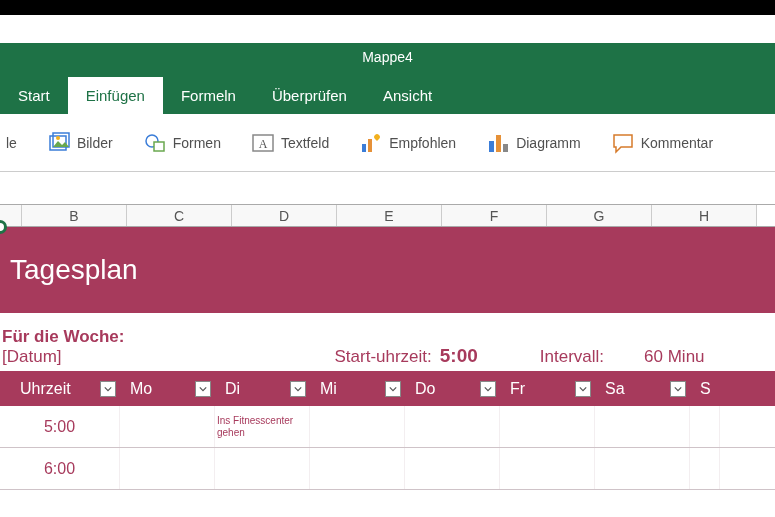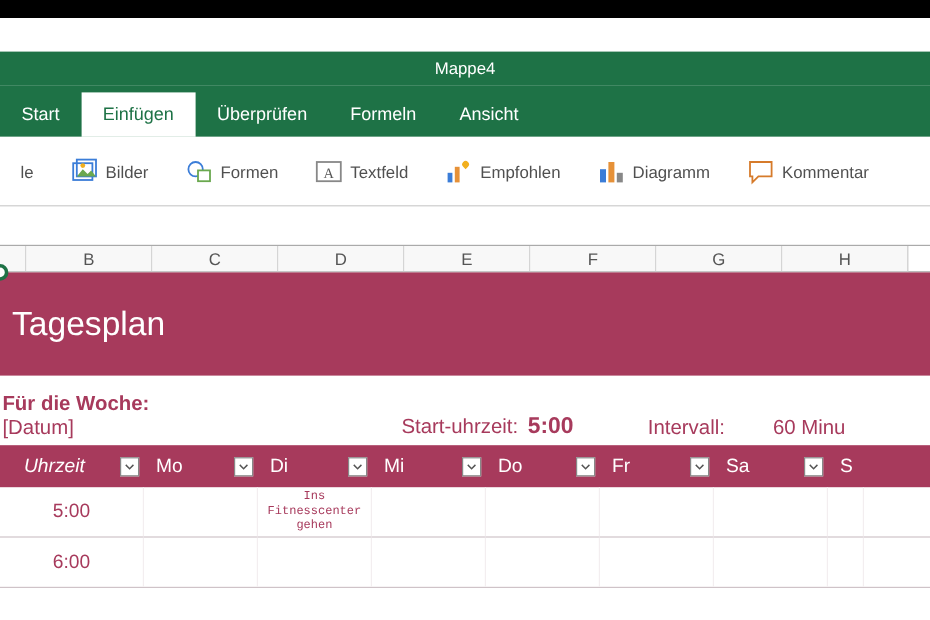--- a/index.html
+++ b/index.html
@@ -3,61 +3,61 @@
 <meta charset="utf-8">
 <style>
 * { margin: 0; padding: 0; box-sizing: border-box; }
 body { font-family: 'Segoe UI', Arial, sans-serif; width: 775px; height: 517px; overflow: hidden; background: #fff; }
 .app { width: 100%; height: 100%; display: flex; flex-direction: column; }
 .titlebar { background: #000; height: 15px; width: 100%; }
 .title-area { background: #1e7246; color: #fff; height: 28px; display: flex; align-items: center; justify-content: center; font-size: 14px; font-weight: 300; margin-top: 28px; }
 .tabbar { background: #1e7246; height: 43px; display: flex; align-items: flex-end; }
 .tab { color: #fff; padding: 10px 18px; font-size: 15px; cursor: pointer; font-weight: 300; }
 .tab.active { background: #fff; color: #1e7246; font-weight: 400; }
-.ribbon { background: #fff; height: 58px; display: flex; align-items: center; border-bottom: 1px solid #ccc; gap: 10px; padding-left: 15px; }
+.ribbon { background: #fff; height: 58px; display: flex; align-items: center; border-bottom: 1px solid #ccc; gap: 10px; padding-left: 4px; }
 .ribbon-btn { display: flex; align-items: center; gap: 6px; padding: 4px 10px; font-size: 14px; color: #505050; cursor: pointer; }
 .ribbon-btn svg { width: 24px; height: 24px; }
 .sheet-area { flex: 1; overflow: hidden; position: relative; }
 .col-headers { display: flex; height: 23px; border-top: 1px solid #aaa; border-bottom: 1px solid #aaa; background: #fff; margin-top: 32px; }
 .col-headers .colh:first-child { width: 0; }
 .colh { flex: 0 0 105px; border-right: 1px solid #ccc; display: flex; align-items: center; justify-content: center; font-size: 14px; color: #555; background: #f8f8f8; }
 .row-banner { background: #a73a5c; height: 86px; display: flex; align-items: center; padding-left: 10px; position: relative; }
 .row-banner h1 { color: #fff; font-size: 28px; font-weight: 400; }
 .selector-handle { position: absolute; left: -7px; top: -7px; width: 14px; height: 14px; border-radius: 50%; background: #fff; border: 3px solid #1e7246; }
 .meta-row { height: 58px; display: flex; align-items: flex-end; padding-bottom: 4px; padding-left: 0; color: #a73a5c; font-size: 17px; }
 .meta-block { display: flex; flex-direction: column; padding-left: 2px; }
 .meta-label { color: #a73a5c; font-weight: 700; font-size: 17px; }
 .meta-value { color: #a73a5c; font-size: 17px; }
 .meta-right { margin-left: 210px; display: flex; align-items: baseline; gap: 8px; }
 .meta-right-label { color: #a73a5c; font-size: 17px; margin-top: 47px; }
 .meta-right-val { color: #a73a5c; font-size: 19px; font-weight: 600; }
 .meta-interval { margin-left: 62px; color: #a73a5c; font-size: 17px; }
 .meta-interval-val { margin-left: 40px; color: #a73a5c; font-size: 17px; }
 .table-header { background: #a73a5c; display: flex; height: 35px; align-items: center; }
 .th-cell { flex: 0 0 95px; color: #fff; font-size: 16px; display: flex; align-items: center; justify-content: space-between; padding: 0 4px 0 10px; position: relative; }
-.th-cell.time { flex: 0 0 120px; padding-left: 20px; font-style: italic; }
+.th-cell.time { flex: 0 0 120px; padding-left: 20px; }
 .filter-btn { width: 16px; height: 16px; background: #fff; border: 1px solid #888; display: flex; align-items: center; justify-content: center; cursor: pointer; }
 .filter-btn svg { width: 8px; height: 8px; }
 .data-row { display: flex; height: 42px; border-bottom: 1px solid #cfc3c8; align-items: center; }
 .td-cell { flex: 0 0 95px; display: flex; align-items: center; justify-content: center; font-size: 14px; border-right: 1px solid #f3eef0; height: 100%; }
 .td-cell.time { flex: 0 0 120px; color: #a73a5c; font-size: 16px; justify-content: center; }
-.cell-note { font-size: 10px; color: #a73a5c; text-align: center; line-height: 1.2; padding: 2px; font-family: Liberation Mono, monospace; }
+.cell-note { font-size: 10px; color: #a73a5c; text-align: left; line-height: 1.2; padding: 2px; }
 .ribbon-btn.trunc { padding-left: 2px; }
 </style>
 </head>
 <body>
 
 <div class="app">
   <div class="titlebar"></div>
   <div class="title-area">Mappe4</div>
   <div class="tabbar">
     <div class="tab">Start</div>
     <div class="tab active">Einfügen</div>
+    <div class="tab">Formeln</div>
     <div class="tab">Überprüfen</div>
-    <div class="tab">Formeln</div>
     <div class="tab">Ansicht</div>
   </div>
   <div class="ribbon">
     <div class="ribbon-btn trunc">
       <span>le</span>
     </div>
     <div class="ribbon-btn">
       <svg viewBox="0 0 24 24">
           <rect x="3" y="5" width="16" height="14" fill="none" stroke="#3b7dd8" stroke-width="1.5"></rect>
           <rect x="6" y="2" width="16" height="14" fill="none" stroke="#3b7dd8" stroke-width="1.5"></rect>

